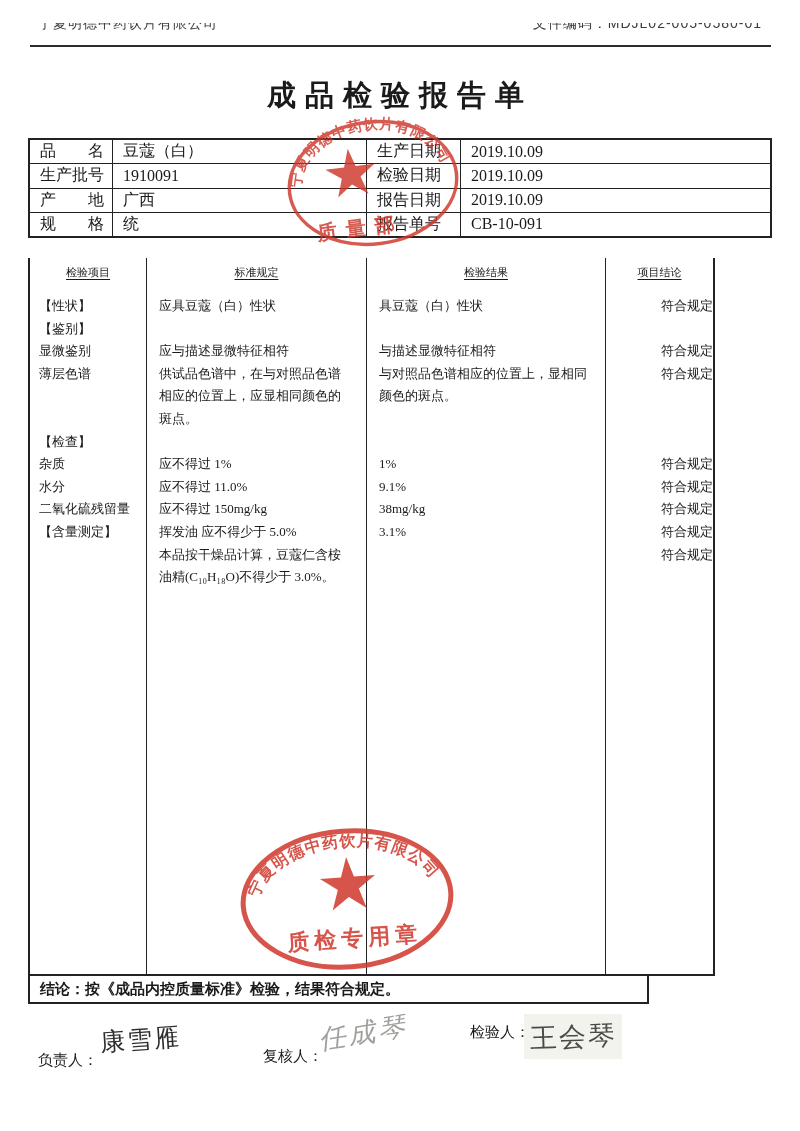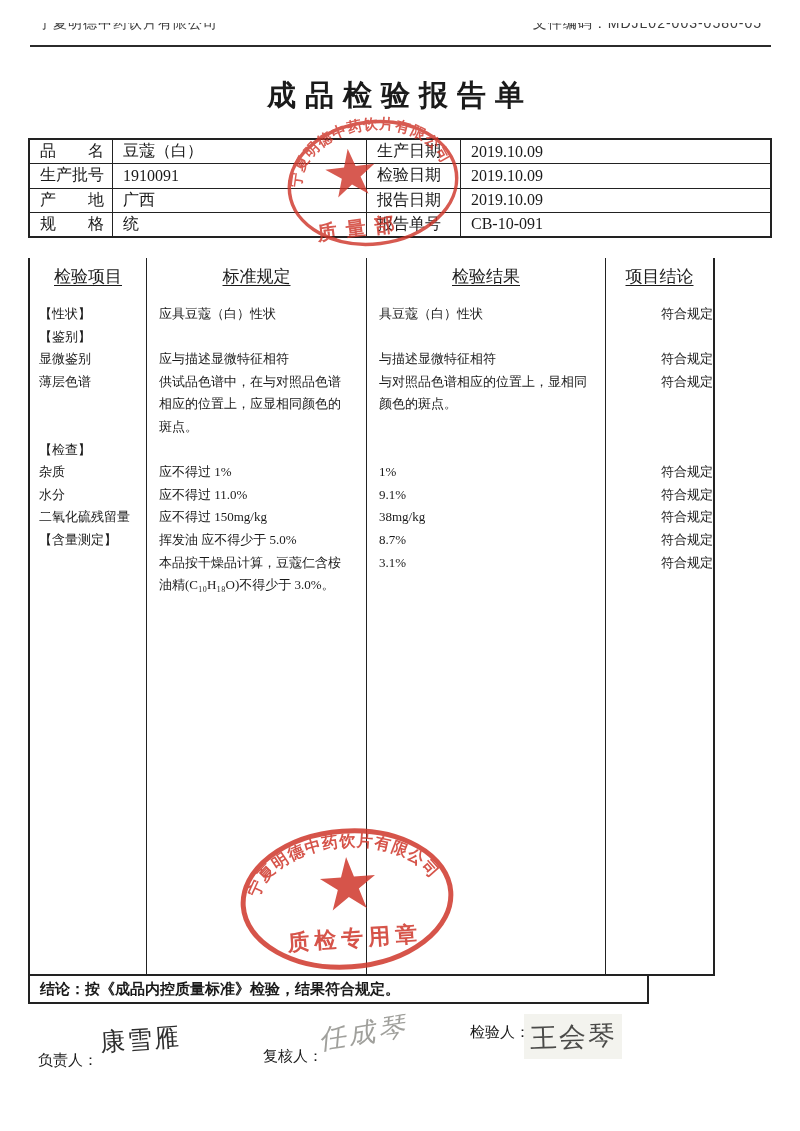--- a/index.html
+++ b/index.html
@@ -46,21 +46,21 @@
     position:absolute; top:258px; left:28px; width:687px; height:718px;
     border:2px solid #222; border-top:none; box-sizing:border-box;
     display:flex;
   }
   .icol { box-sizing:border-box; }
   .icol-1 { width:117px; border-right:1.5px solid #222; }
   .icol-2 { width:220px; border-right:1.5px solid #222; }
   .icol-3 { width:239px; border-right:1.5px solid #222; }
   .icol-4 { flex:1; }
   .col-header {
-    margin-top:7px; text-align:center; font-size:17px;
+    margin-top:7px; text-align:center; font-size:11px;
     text-decoration:underline; text-underline-offset:3px; white-space:nowrap;
   }
   .lines { margin-top:15px; font-size:13px; line-height:22.6px; white-space:nowrap; }
   .icol-1 .lines { padding-left:9px; }
   .icol-2 .lines { padding-left:12px; }
   .icol-3 .lines { padding-left:12px; }
   .icol-4 .lines { padding-left:13px;text-align:right; }
 
   
   .conclusion-row {
@@ -85,21 +85,21 @@
   .sig-insp  { font-size:27px; color:#4a4a48; transform:rotate(-2deg); letter-spacing:2px;
                font-family:"DejaVu Sans",cursive,sans-serif; white-space:nowrap; }
 
   .stamp-layer { position:absolute; top:0; left:0; pointer-events:none; z-index:5; }
 </style>
 </head>
 <body>
 
 <div class="top-header">
   <span>宁夏明德中药饮片有限公司</span>
-  <span>文件编码：MDJL02-003-0580-05</span>
+  <span>文件编码：MDJL02-005-0580-01</span>
 </div>
 <div class="top-rule"></div>
 
 <div class="doc-title">成品检验报告单</div>
 
 <div class="info-table">
   <div class="info-row">
     <div class="cell c-l1">品　　名</div>
     <div class="cell c-v1">豆蔻（白）</div>
     <div class="cell c-l2">生产日期</div>
@@ -168,21 +168,20 @@
         <div>具豆蔻（白）性状</div>
         <div>&nbsp;</div>
         <div>与描述显微特征相符</div>
         <div>与对照品色谱相应的位置上，显相同</div>
         <div>颜色的斑点。</div>
         <div>&nbsp;</div>
         <div>&nbsp;</div>
         <div>1%</div>
         <div>9.1%</div>
         <div>38mg/kg</div>
-        <div>8.7%</div>
         <div>3.1%</div>
         <div>&nbsp;</div>
       </div>
   </div>
   <div class="icol icol-4">
     <div class="col-header">项目结论</div>
     <div class="lines">
         <div>符合规定</div>
         <div>&nbsp;</div>
         <div>符合规定</div>

